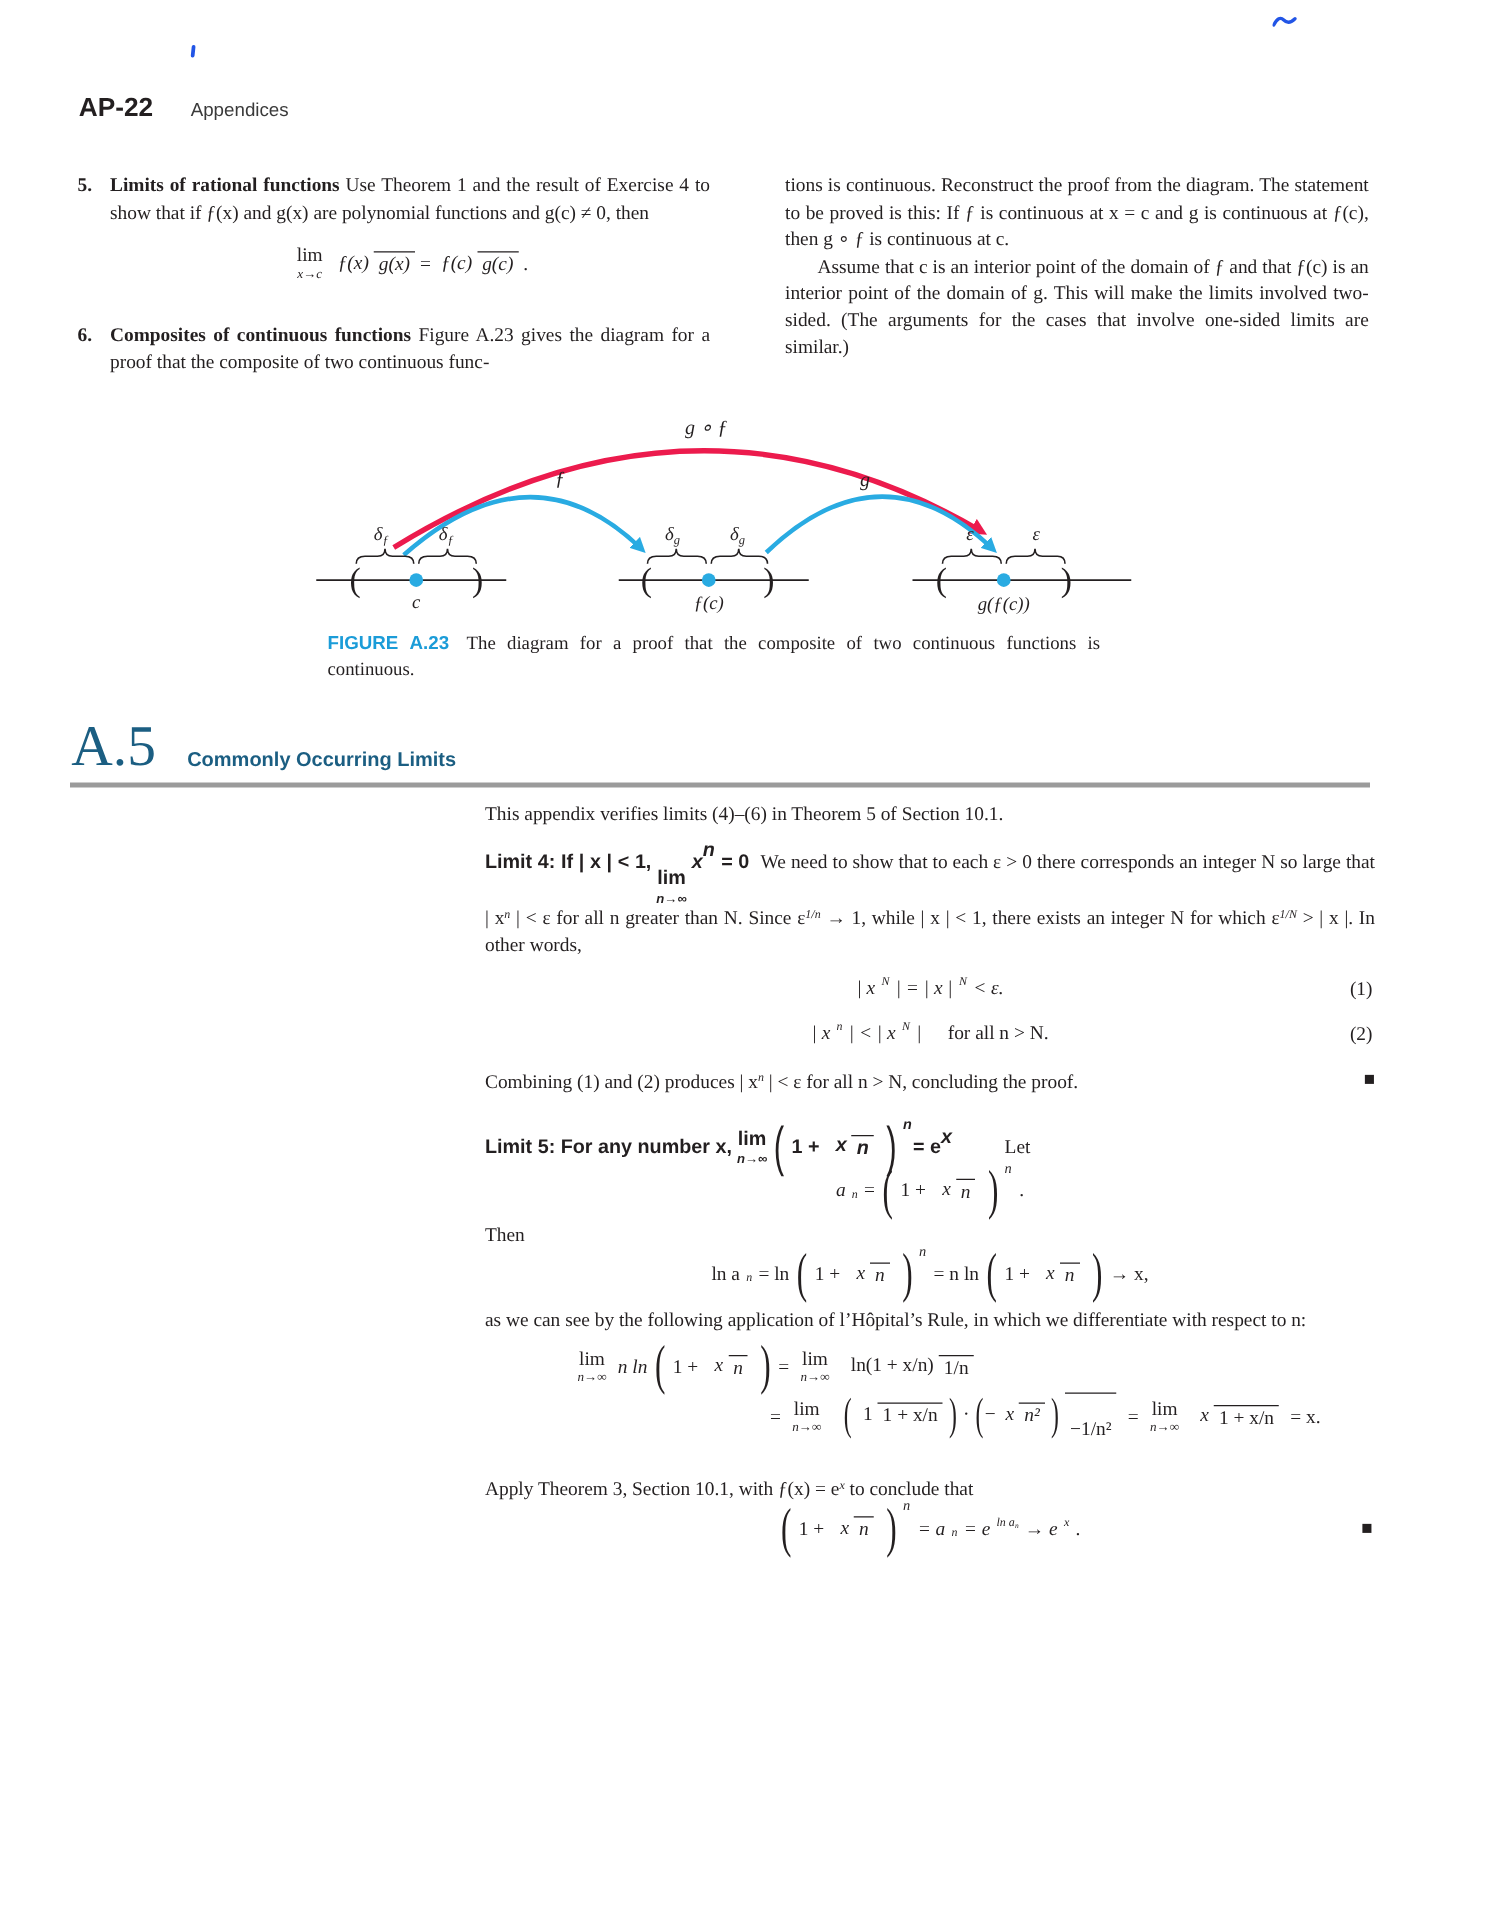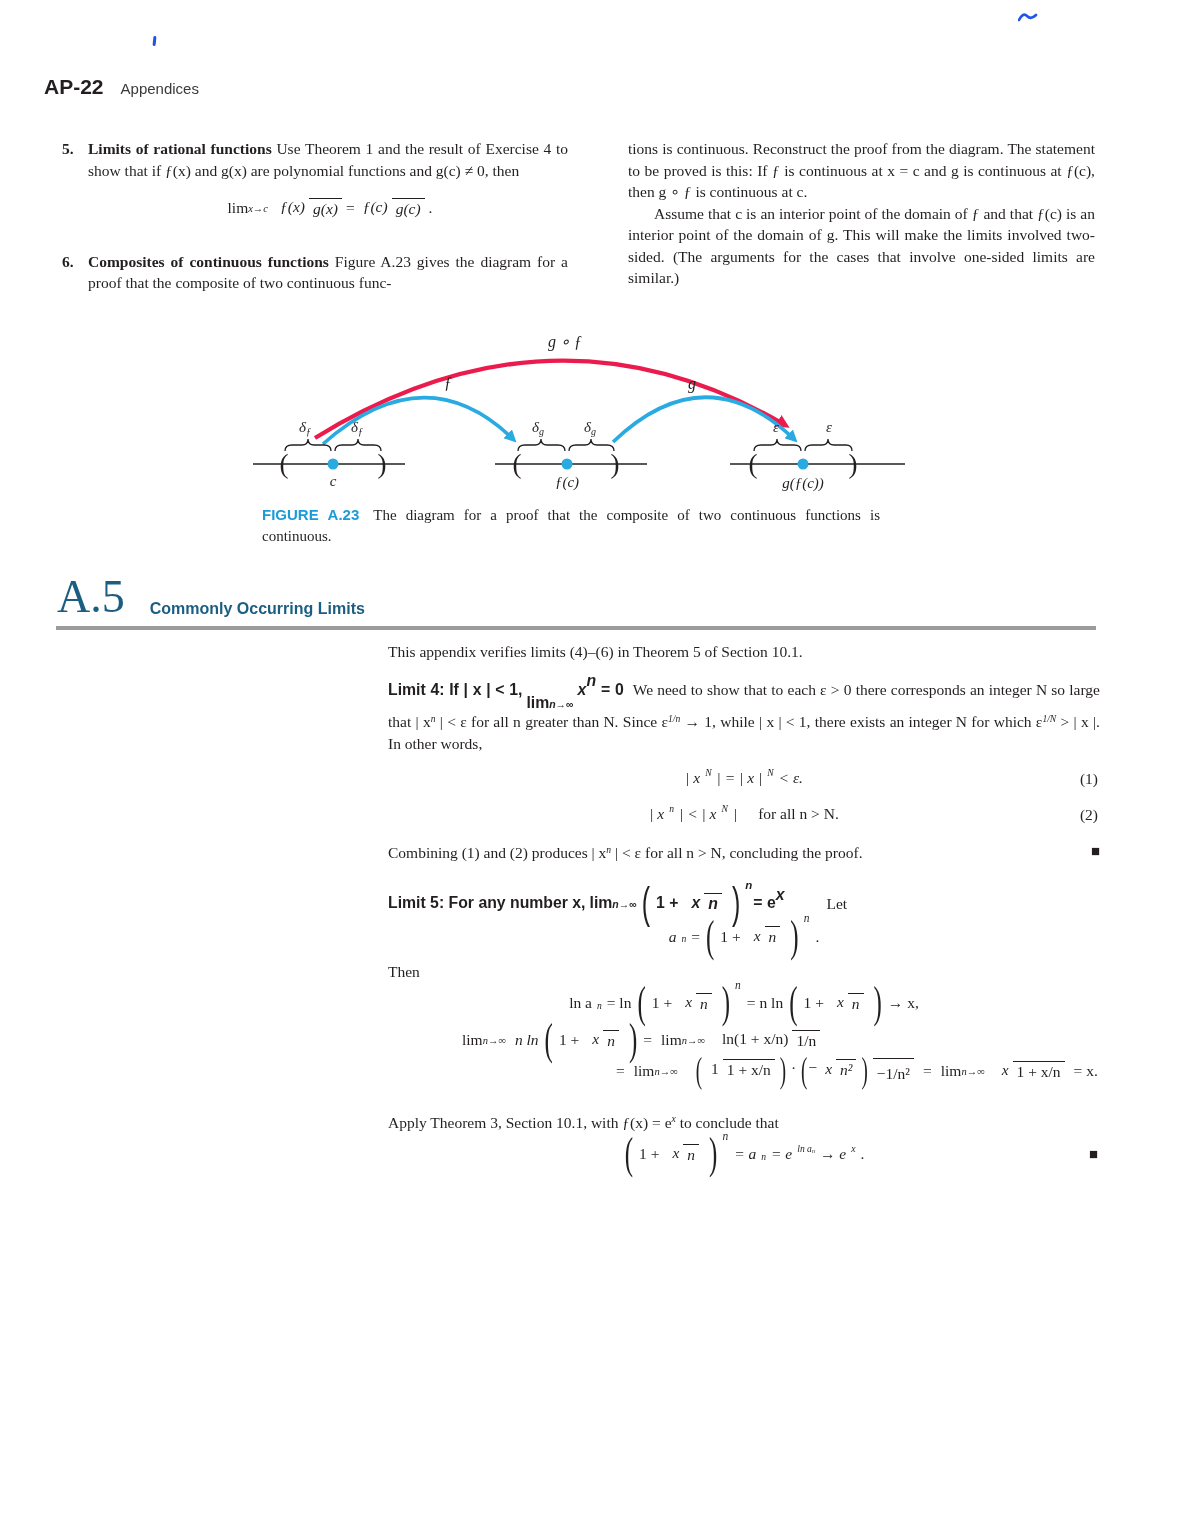--- a/index.html
+++ b/index.html
@@ -4,41 +4,41 @@
 <style>
   :root{
     --ink:#231f20; --heading_teal:#1b5e82; --label_blue:#1b9cd8;
     --figure_blue:#29abe2; --figure_red:#ec1b4d; --rule_gray:#9b9b9b; --mark_blue:#2255e6;
   }
   *{margin:0;padding:0;box-sizing:border-box}
   html,body{background:#fff}
   .page{position:relative;width:1200px;height:1536px;background:#fff;color:var(--ink);
         font-family:"Liberation Serif",serif;font-size:15.5px;line-height:1.39;overflow:hidden}
   
-  .hdr{position:absolute;left:44px;top:72px;display:flex;align-items:baseline;gap:17px;
+  .hdr{position:absolute;left:63px;top:72px;display:flex;align-items:baseline;gap:30px;
        font-family:"Liberation Sans",sans-serif}
   .hdr .pno{font-weight:bold;font-size:21px}
   .hdr .sec{font-size:15px;color:#3a3a3a}
   
   .mark1{position:absolute;left:153px;top:36px;width:3px;height:10px;background:var(--mark_blue);
          border-radius:2px;transform:rotate(6deg)}
   .mark2{position:absolute;left:1018px;top:11px}
   
   .colL{position:absolute;left:62px;top:138px;width:506px;text-align:justify}
   .colR{position:absolute;left:628px;top:138px;width:467px;text-align:justify}
   .exitem{display:flex;margin-bottom:14px}
   .exnum{width:26px;flex:none;font-weight:bold}
   .extitle{font-weight:bold}
   .exeq{display:flex;justify-content:center;align-items:center;margin:16px 0 18px}
   .colR p+p{text-indent:26px;margin-top:0}
   
   .it{font-style:italic}
   .sup{font-size:62%;font-style:italic;position:relative;top:-0.55em}
   .sub{font-size:62%;font-style:italic;position:relative;top:0.28em}
-  .lim{display:inline-flex;flex-direction:row;align-items:center;line-height:1;
+  .lim{display:inline-flex;flex-direction:column;align-items:center;line-height:1;
        vertical-align:-0.85em;margin:0 4px}
   .lim .lims{font-size:10.5px;font-style:italic;margin-top:2.5px}
   .frac{display:inline-flex;flex-direction:row;align-items:center;vertical-align:middle;
         line-height:1.18;margin:0 4px;text-align:center}
   .frac .fnum{display:block;padding:0 4px 1px}
   .frac .fden{display:block;border-top:1.3px solid var(--ink);padding:1px 4px 0}
   .bp{display:inline-block;font-size:25px;transform:scaleY(1.75);vertical-align:middle;
       line-height:1;padding:0 1px;font-weight:300}
   .bp-sm{display:inline-block;font-size:19px;transform:scaleY(1.9);vertical-align:middle;
       line-height:1;padding:0 1px;font-weight:300}
@@ -292,20 +292,21 @@
           <span>1 +</span>
           <span class="frac">
             <span class="fnum it">x</span>
             <span class="fden it">n</span>
           </span>
           <span class="bp">)</span>
         <span>→ x,</span>
       </span>
     </div>
 
+    <p class="jp" style="margin-top:14px">as we can see by the following application of l’Hôpital’s Rule, in which we differentiate with respect to n:</p>
 
     <div class="hop1">
       <span class="lim">
           <span>lim</span>
           <span class="lims">n→∞</span>
         </span>
       <span class="it">n ln</span>
       <span class="meq">
         <span class="bp">(</span>
           <span>1 +</span>
@@ -337,21 +338,21 @@
           <span class="bp-sm">(</span><span class="frac">
               <span class="fnum">1</span>
               <span class="fden">1 + x/n</span>
             </span><span class="bp-sm">)</span>
           <span>·</span>
           <span class="bp-sm">(</span><span>−</span><span class="frac">
               <span class="fnum it">x</span>
               <span class="fden it">n²</span>
             </span><span class="bp-sm">)</span>
         </span>
-        <span class="fden" style="padding-top:6px">−1/n²</span>
+        <span class="fden" style="padding-top:20px">−1/n²</span>
       </span>
       <span>=</span>
       <span class="lim">
           <span>lim</span>
           <span class="lims">n→∞</span>
         </span>
       <span class="frac">
         <span class="fnum it">x</span>
         <span class="fden">1 + x/n</span>
       </span>

